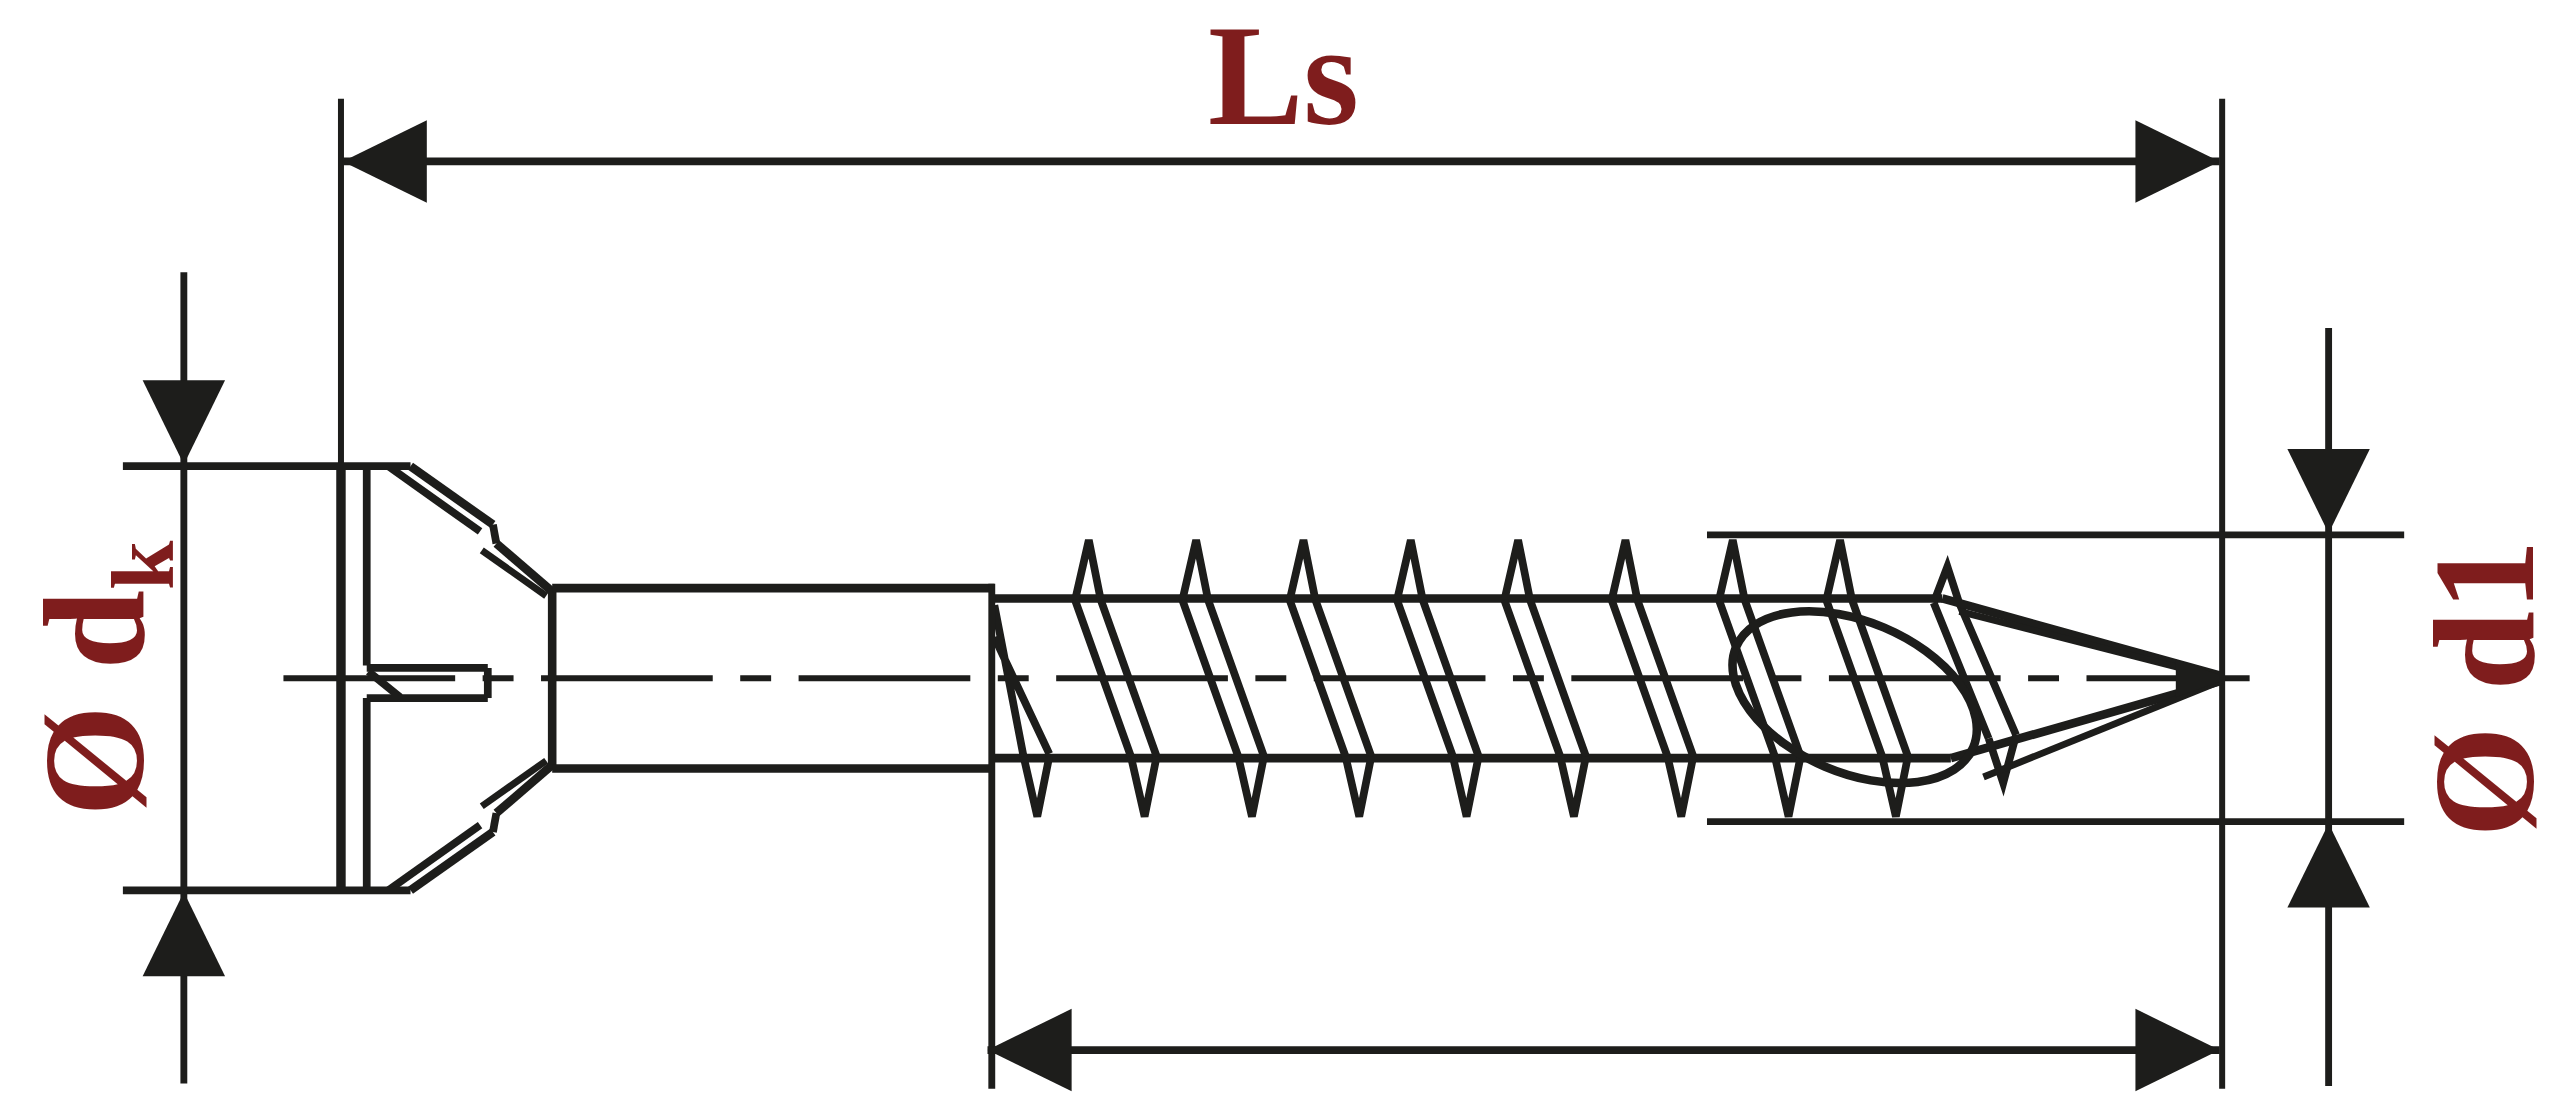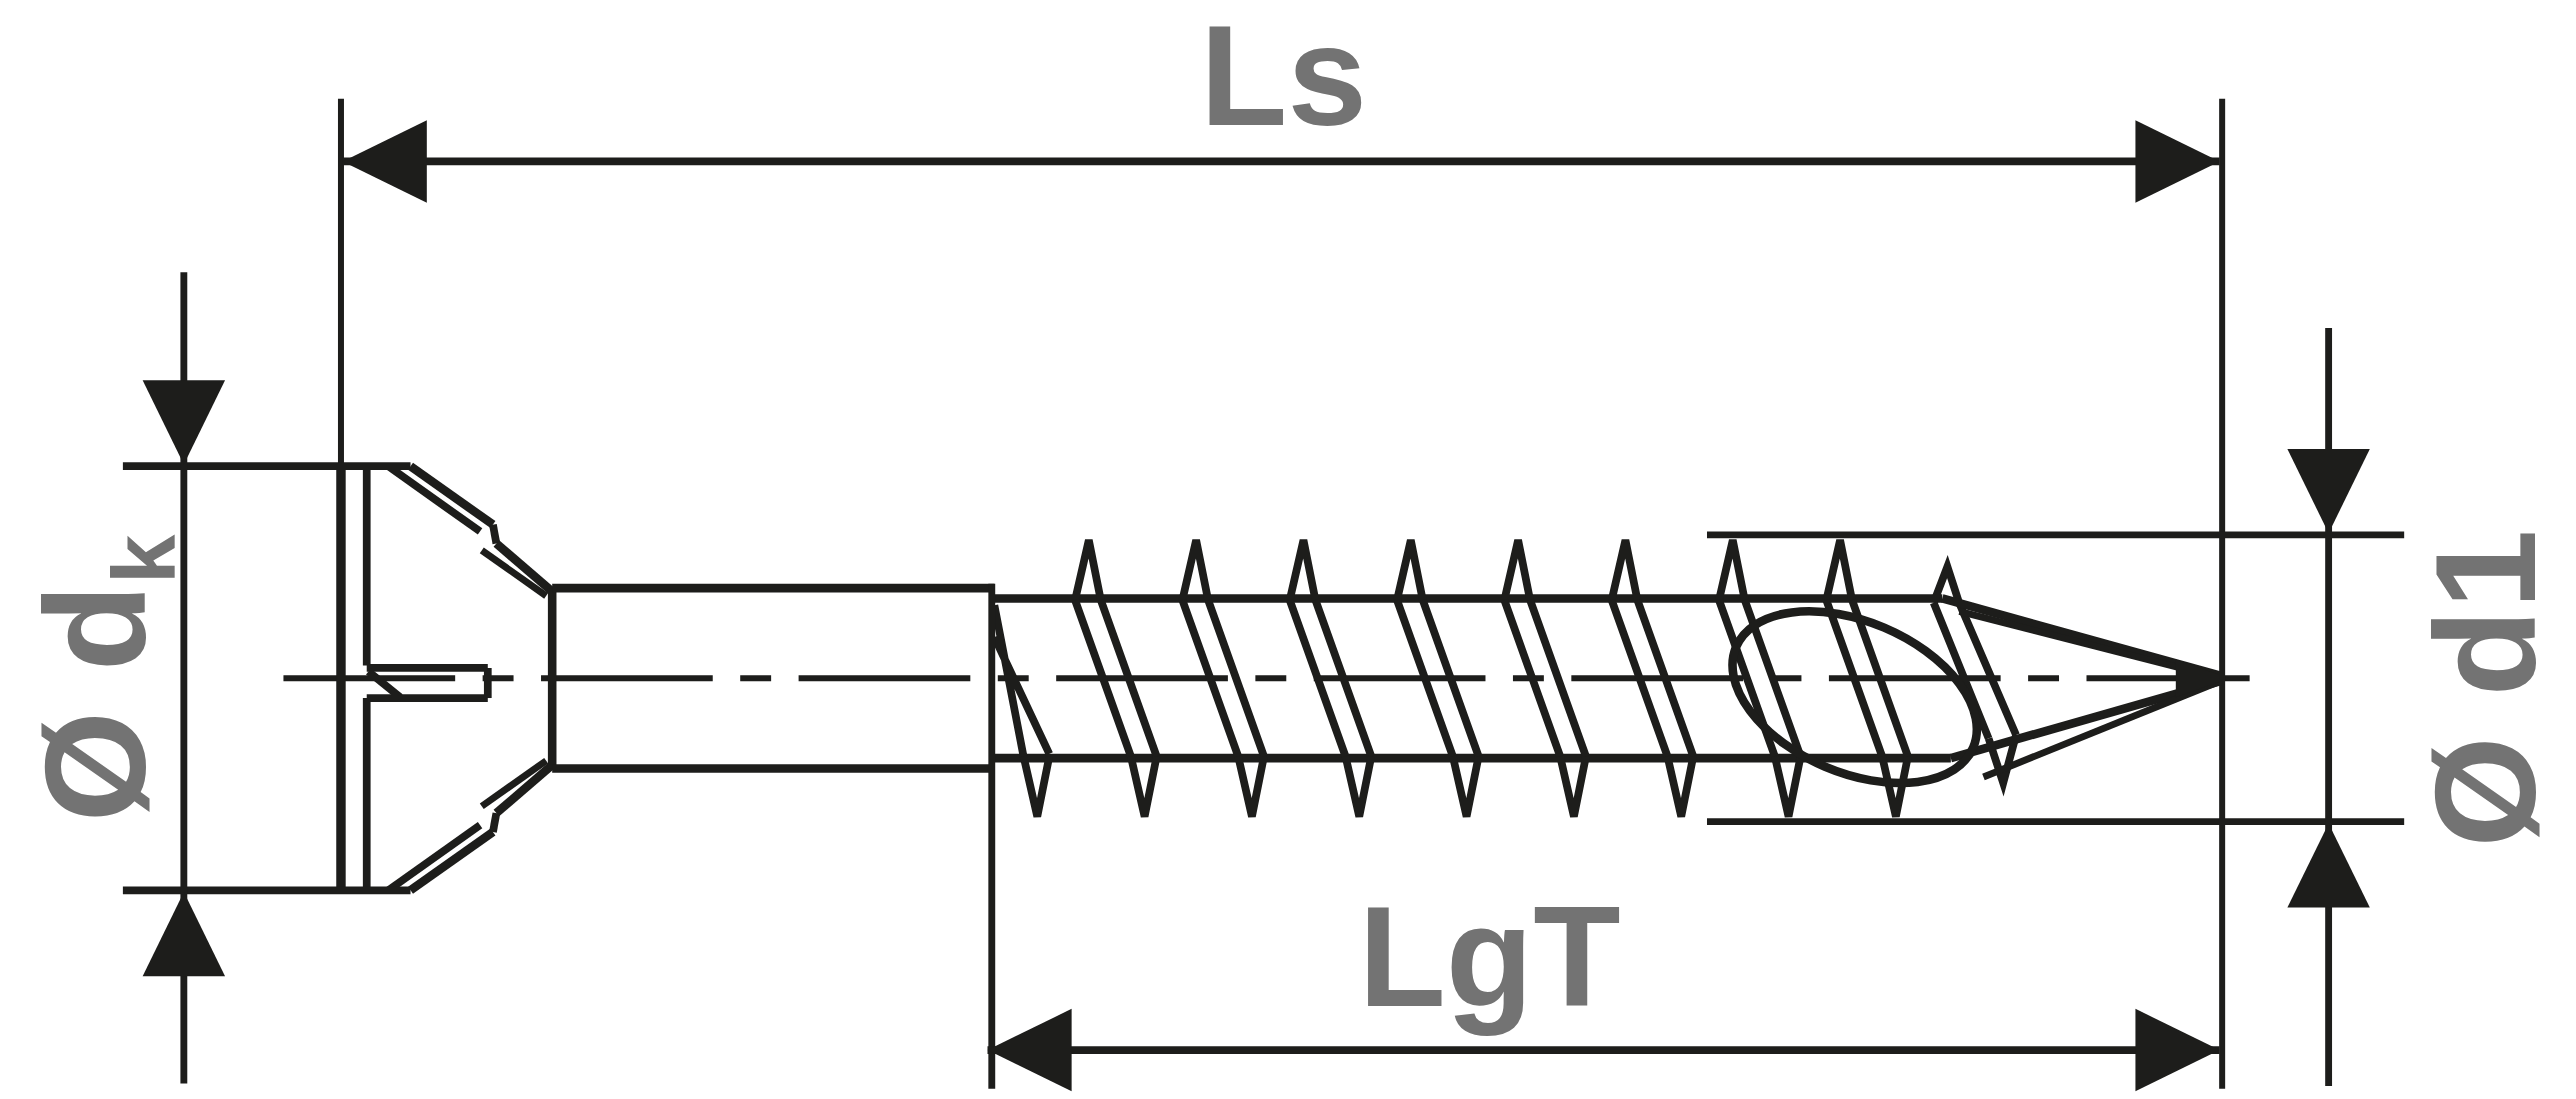--- a/index.html
+++ b/index.html
@@ -1,21 +1,21 @@
 <!DOCTYPE html>
 <html style="font-size:13.7px"><head>
 <meta charset="utf-8">
 <style>
   html,body{margin:0;padding:0;background:#ffffff;}
   .stage{
     position:relative;
     width:2576px;height:1099px;
     background:#ffffff;
-    font-family:Liberation Sans, sans-serif;
-    color:#737373;
+    font-family:Liberation Serif, serif;
+    color:#7f1d1d;
     overflow:hidden;
   }
   .stage svg{position:absolute;left:0;top:0;}
   .dim-label{
     position:absolute;
     font-weight:bold;
     font-size:143px;
     line-height:120px;
     height:120px;
     width:343px;
@@ -160,20 +160,19 @@
         <path d="M1988,957 H2800" stroke-width="8"></path>
         <path d="M2712,382 V1265" stroke-width="8"></path>
         <polygon points="2712,621 2664,523 2760,523" fill="#1d1d1b" stroke="none"></polygon>
         <polygon points="2712,959 2664,1057 2760,1057" fill="#1d1d1b" stroke="none"></polygon>
       </g>
     </g>
   </svg>
 
   <div class="dim-label" style="left:1112px;top:15.5px;">Ls</div>
 
-  <div class="dim-label" style="left:1318px;top:897px;">LgT</div>
 
   <div class="dim-label vertical" style="left:-76px;top:601px;"><span>Ø d</span><sub>k</sub></div>
 
   <div class="dim-label vertical" style="left:2314px;top:611px;">Ø d1</div>
 
 </div>
 
 
 </body></html>

